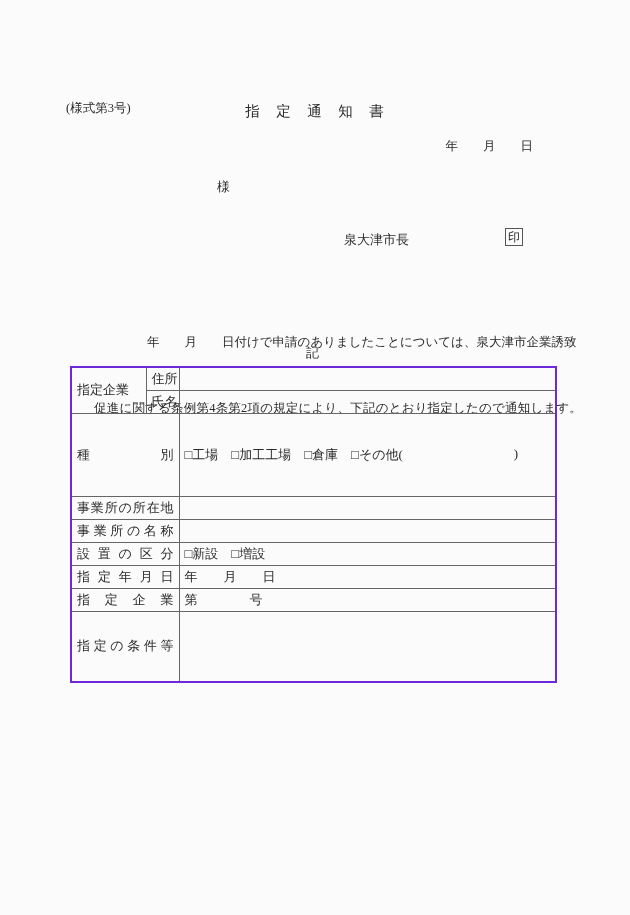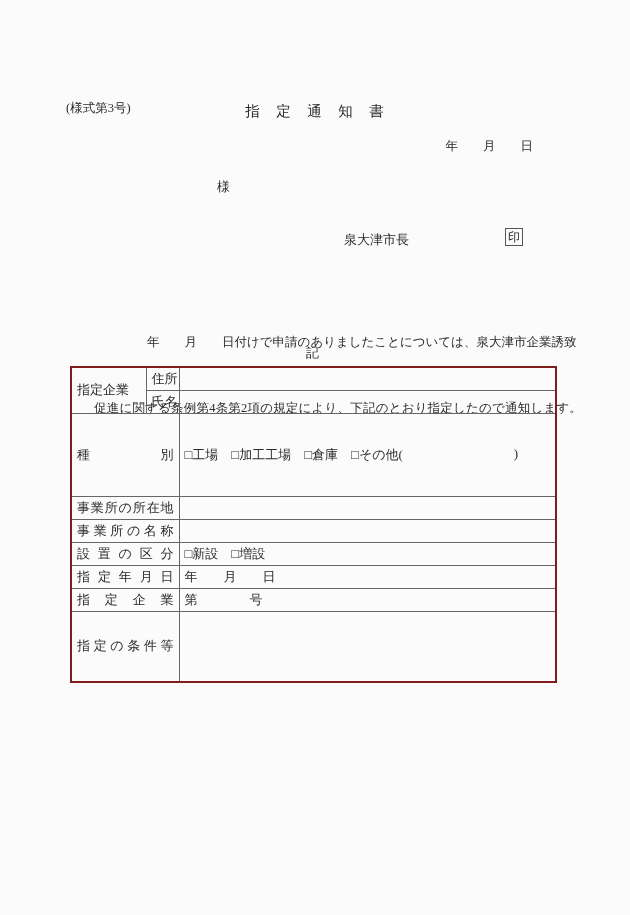--- a/index.html
+++ b/index.html
@@ -28,21 +28,21 @@
   }
   .body-par { left:70px; top:287px; width:492px; font-size:12.5px; line-height:22px; }
   .body-line { white-space:pre; }
   .body-line.l1 { padding-left:77px; }
   .body-line.l2 { padding-left:24px; letter-spacing:0.2px; }
   .record-heading { left:70px; top:344px; width:485px; text-align:center; font-size:13px; }
 
   table.form-table {
     position:absolute; left:70px; top:366px;
     width:485px; border-collapse:collapse; table-layout:fixed;
-    border:2px solid #7f1d1d;
+    border:2px solid #6d28d9;
     font-size:13px;
   }
   table.form-table td {
     border:1px solid #666;
     padding:0 5px;
     vertical-align:middle;
     overflow:hidden;
     white-space:pre;
   }
   tr.r { height:23px; }

